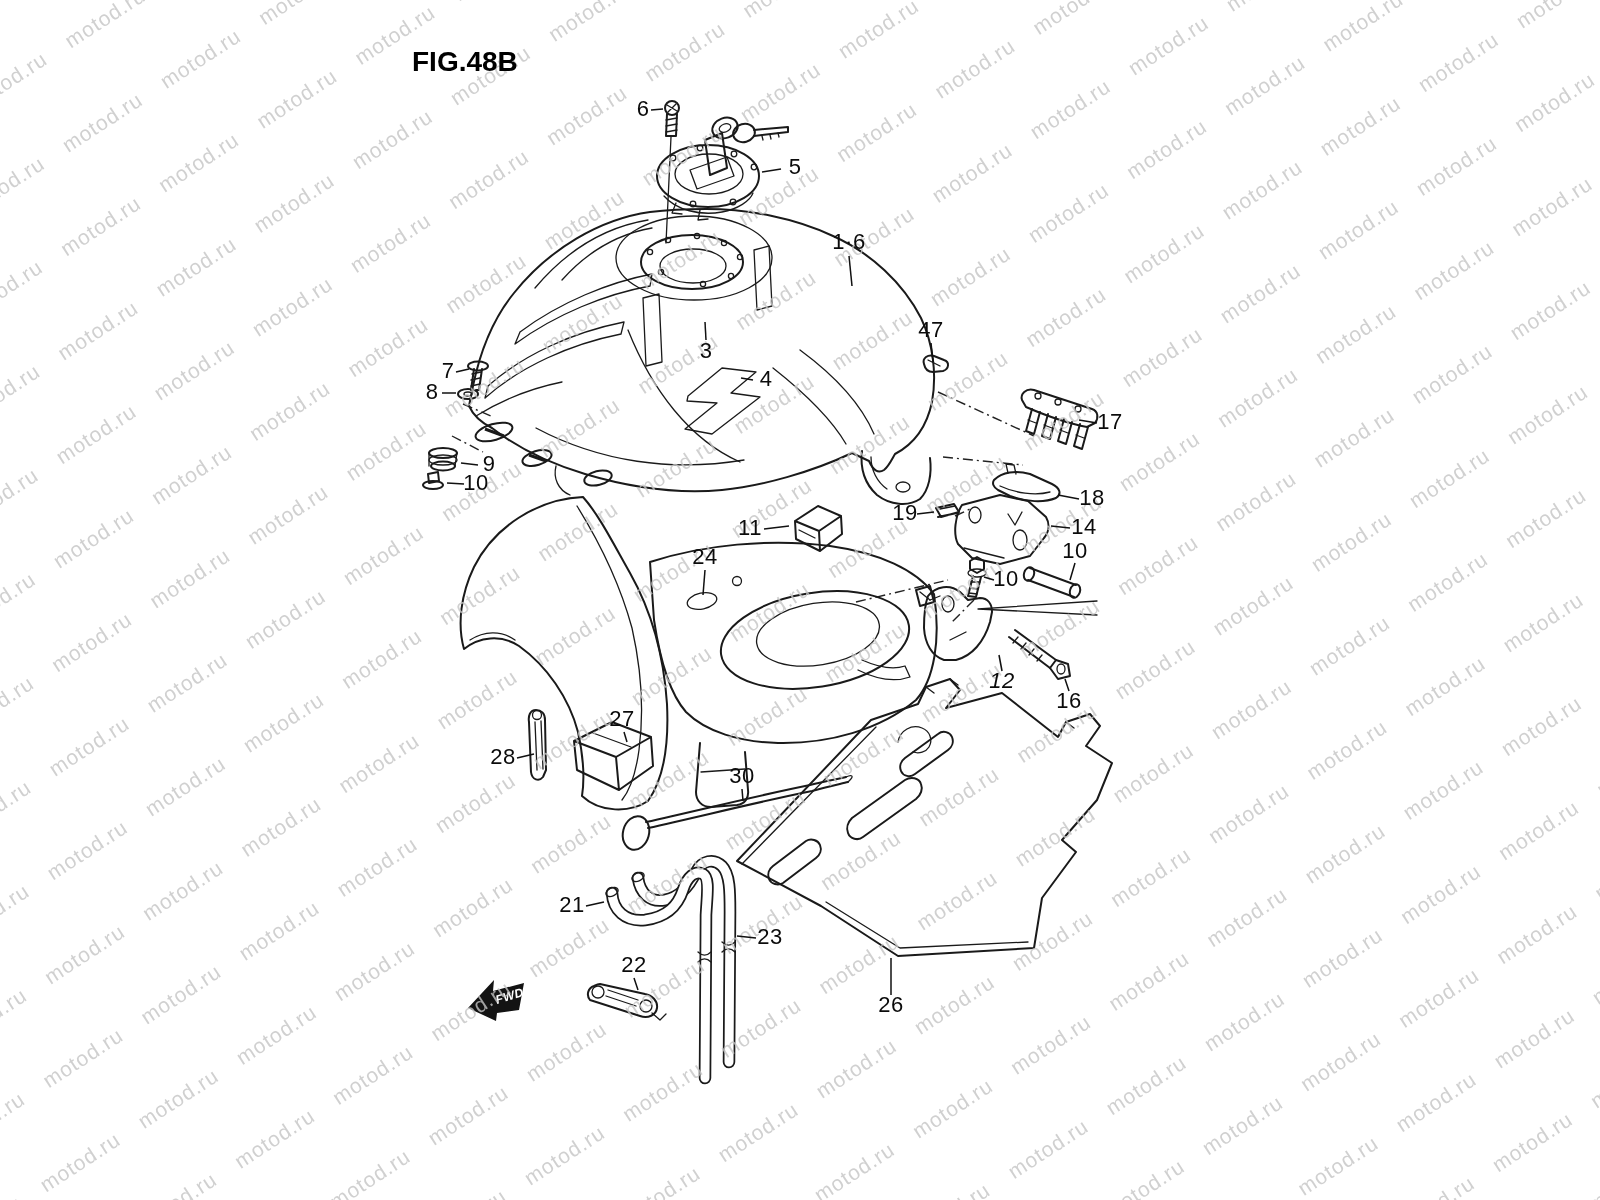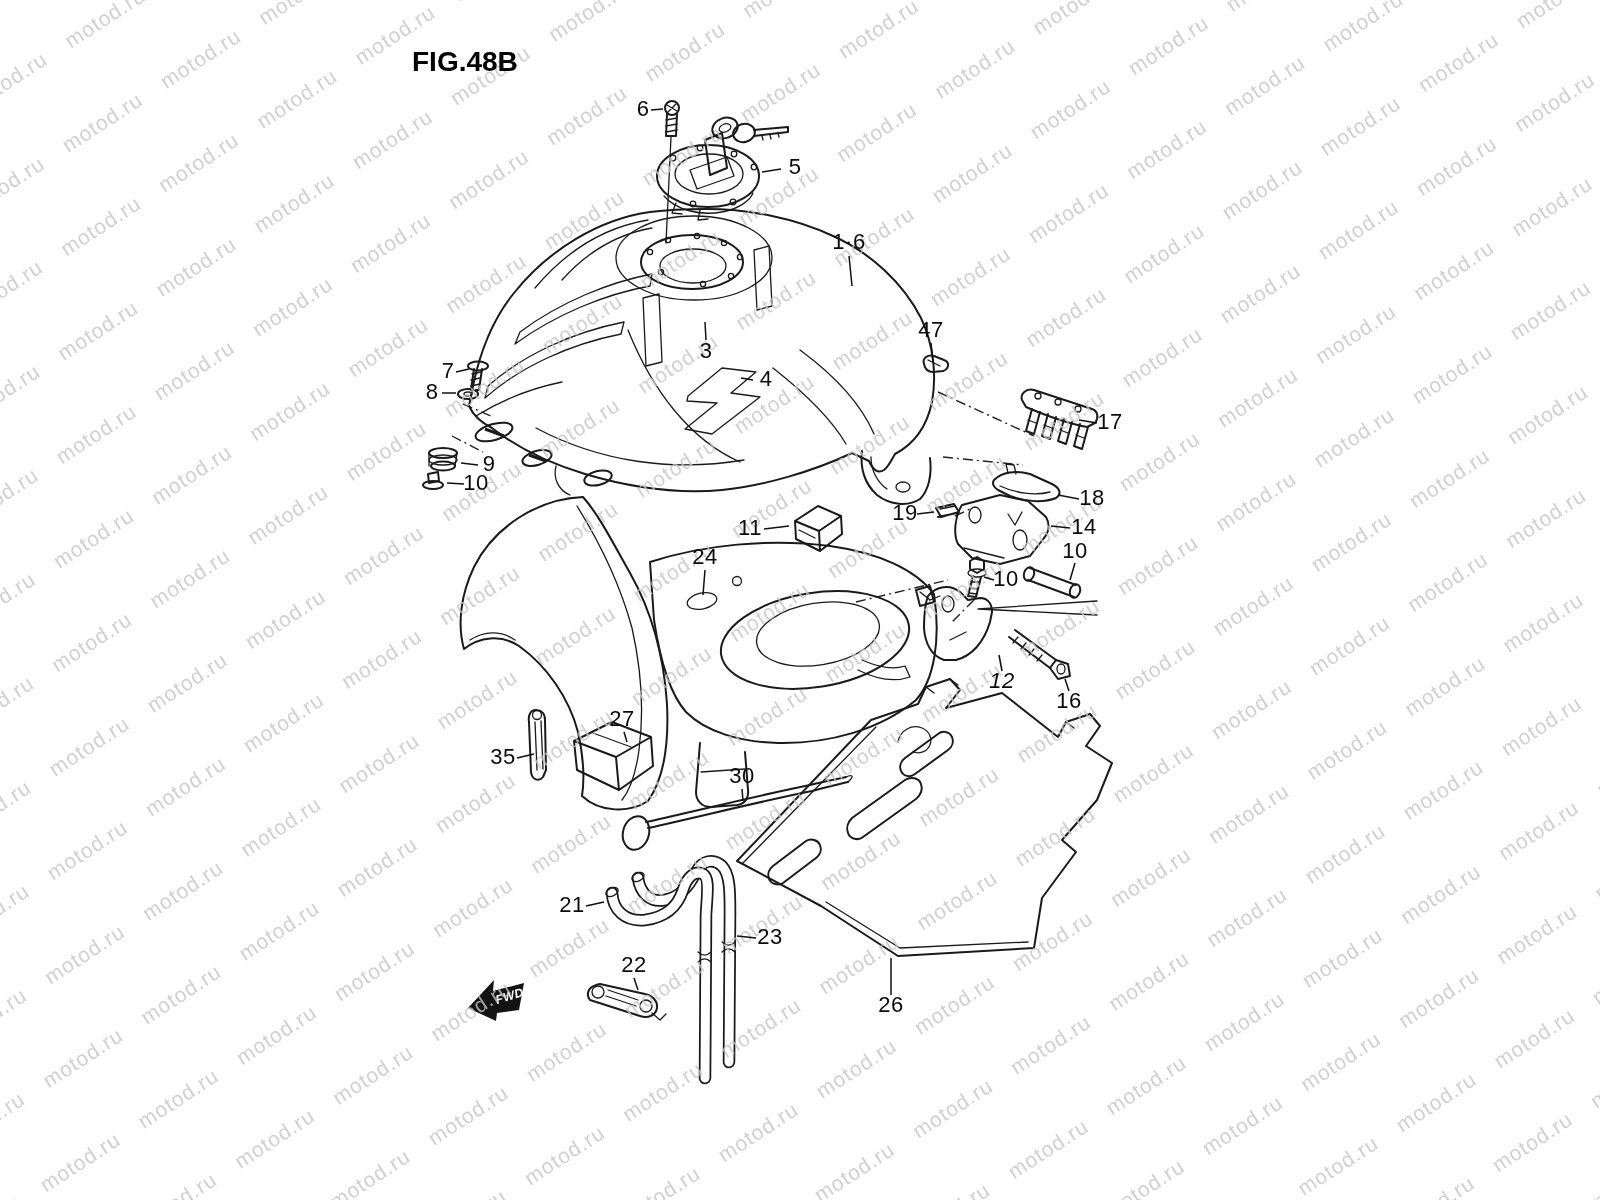--- a/index.html
+++ b/index.html
@@ -522,21 +522,21 @@
       <div class="callout" style="left: 476px; top: 484px;">10</div>
       <div class="callout" style="left: 1092px; top: 499px;">18</div>
       <div class="callout" style="left: 905px; top: 514px;">19</div>
       <div class="callout" style="left: 1084px; top: 528px;">14</div>
       <div class="callout" style="left: 750px; top: 529px;">11</div>
       <div class="callout" style="left: 705px; top: 558px;">24</div>
       <div class="callout" style="left: 1075px; top: 552px;">10</div>
       <div class="callout" style="left: 1006px; top: 580px;">10</div>
       <div class="callout" style="left: 1002px; top: 682px; font-style: italic;">12</div>
       <div class="callout" style="left: 1069px; top: 702px;">16</div>
-      <div class="callout" style="left: 503px; top: 758px;">35</div>
+      <div class="callout" style="left: 503px; top: 758px;">28</div>
       <div class="callout" style="left: 622px; top: 720px;">27</div>
       <div class="callout" style="left: 742px; top: 777px;">30</div>
       <div class="callout" style="left: 572px; top: 906px;">21</div>
       <div class="callout" style="left: 770px; top: 938px;">23</div>
       <div class="callout" style="left: 634px; top: 966px;">22</div>
       <div class="callout" style="left: 891px; top: 1006px;">26</div>
     </div>
 
   <div class="title">FIG.48B</div>
 </div>

